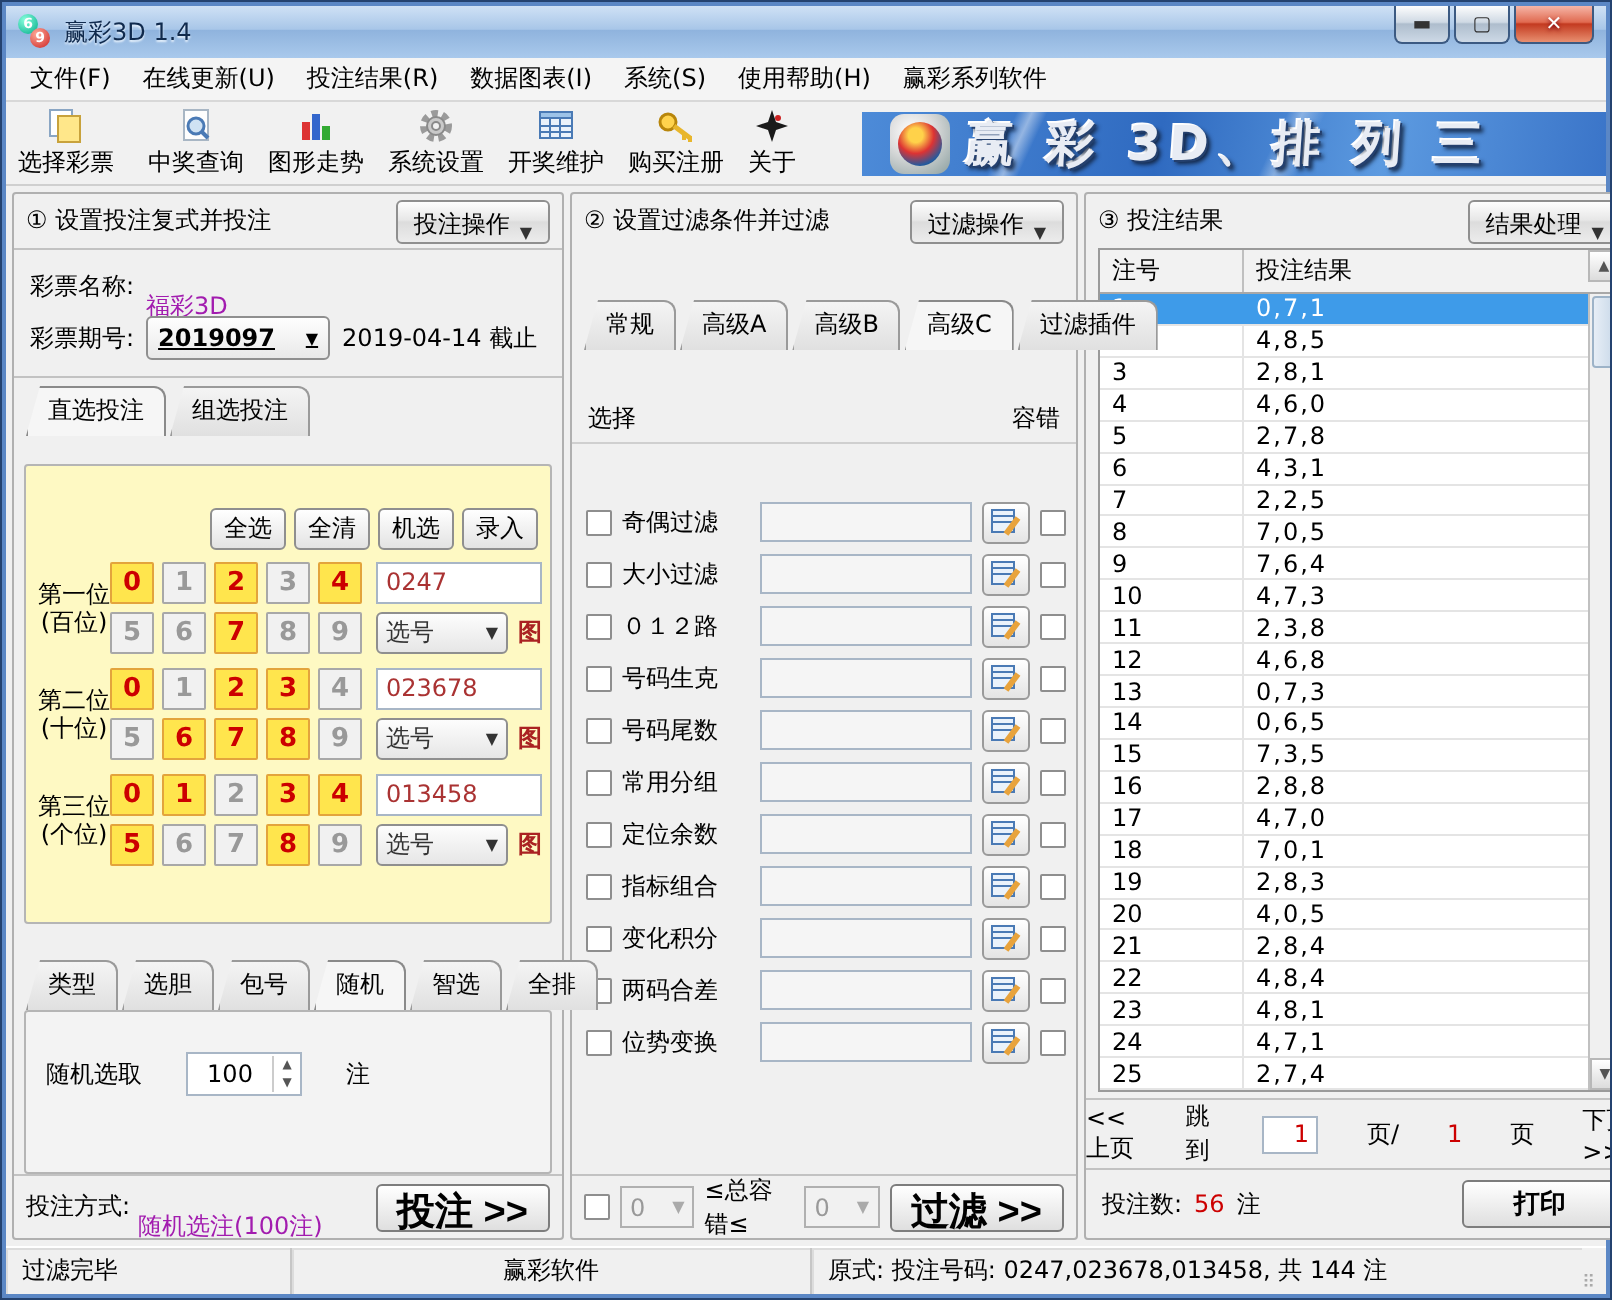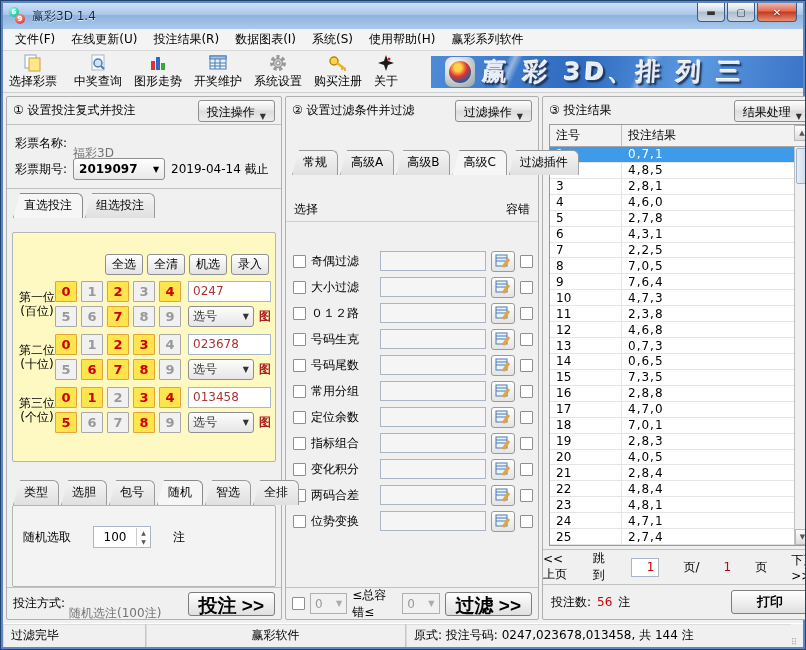--- a/index.html
+++ b/index.html
@@ -42,22 +42,22 @@
   .panel-right { flex:1; }
 
   .panel-head { height:27px; display:flex; align-items:center; padding:2px 6px; gap:6px; flex:0 0 auto; }
   .panel-title { font-size:12px; white-space:nowrap; }
   .drop-btn { margin-left:auto; height:22px; padding:0 8px; border:1px solid #8f8f8f; border-radius:3px; background:linear-gradient(#fefefe,#e7e7e7 45%,#dcdcdc 50%,#ececec); display:flex; align-items:flex-end; gap:5px; font-size:12px; white-space:nowrap; }
   .drop-btn .arr { font-size:8px; color:#333; }
 
   
   .info-box { border:1px solid #c2c2c2; border-left:none; border-right:none; padding:5px 8px 6px; }
   .info-row { display:flex; align-items:center; height:26px; gap:6px; }
-  .red-text { color:#737373;margin-top:20px; }
-  .issue-select { border:1px solid #8f8f8f; border-radius:3px; background:linear-gradient(#fefefe,#e9e9e9); height:22px; width:92px; display:flex; align-items:center; padding:0 5px; font-weight:bold; }
+  .red-text { color:#a21caf;margin-top:20px; }
+  .issue-select { border:1px solid #8f8f8f; border-radius:3px; background:linear-gradient(#fefefe,#e9e9e9); height:22px; width:92px; display:flex; align-items:center; padding:0 5px; font-weight:bold;text-decoration:underline; }
   .issue-select .arr { margin-left:auto; font-size:8px; }
 
   .tabs { display:flex; padding:4px 6px 0; gap:2px; flex:0 0 auto; }
   .tab { padding:3px 10px 4px; border:1px solid #9a9a9a; border-bottom:none; border-radius:2px 6px 0 0; background:linear-gradient(#f4f4f4,#e0e0e0); clip-path:polygon(7px 0,100% 0,100% 100%,0 100%); white-space:nowrap; }
   .tab.active { background:#f6f6f6; position:relative; z-index:2; font-weight:normal; border-color:#8a8a8a; box-shadow:0 2px 0 #f6f6f6; }
 
   .numbers-box { border:1px solid #b5b5b5; border-radius:2px; margin:14px 5px; padding:21px 6px; background:#fef9c3; }
   .sel-btn-row { display:flex; justify-content:flex-end; gap:4px; margin-bottom:6px; }
   .mini-btn { height:21px; padding:0 6px; border:1px solid #8f8f8f; border-radius:3px; background:linear-gradient(#fff,#e3e3e3); font-size:12px; white-space:nowrap; }
   .pos-row { display:flex; margin-bottom:7px; }
@@ -180,39 +180,39 @@
             <rect x="3" y="7" width="4" height="9" fill="#d33"></rect>
             <rect x="8" y="3" width="4" height="13" fill="#36c"></rect>
             <rect x="13" y="9" width="4" height="7" fill="#3a3"></rect>
           </svg>
         </span>
       <span>图形走势</span>
     </div>
     <div class="tool-btn">
       <span>
           <svg width="20" height="18">
+            <circle cx="10" cy="9" r="6" fill="none" stroke="#9a9a9a" stroke-width="4" stroke-dasharray="3 2.2"></circle>
+            <circle cx="10" cy="9" r="4.5" fill="#c9c9c9" stroke="#8a8a8a"></circle>
+            <circle cx="10" cy="9" r="2" fill="#f1f1f1" stroke="#8a8a8a"></circle>
+          </svg>
+        </span>
+      <span>系统设置</span>
+    </div>
+    <div class="tool-btn">
+      <span>
+          <svg width="20" height="18">
             <rect x="2" y="2" width="16" height="13" fill="#eaf2fb" stroke="#4a7ab5"></rect>
             <rect x="2" y="2" width="16" height="3" fill="#9dc3e8" stroke="#4a7ab5"></rect>
             <line x1="7" y1="5" x2="7" y2="15" stroke="#4a7ab5"></line>
             <line x1="12" y1="5" x2="12" y2="15" stroke="#4a7ab5"></line>
             <line x1="2" y1="9" x2="18" y2="9" stroke="#4a7ab5"></line>
             <line x1="2" y1="12" x2="18" y2="12" stroke="#4a7ab5"></line>
           </svg>
         </span>
       <span>开奖维护</span>
-    </div>
-    <div class="tool-btn">
-      <span>
-          <svg width="20" height="18">
-            <circle cx="10" cy="9" r="6" fill="none" stroke="#9a9a9a" stroke-width="4" stroke-dasharray="3 2.2"></circle>
-            <circle cx="10" cy="9" r="4.5" fill="#c9c9c9" stroke="#8a8a8a"></circle>
-            <circle cx="10" cy="9" r="2" fill="#f1f1f1" stroke="#8a8a8a"></circle>
-          </svg>
-        </span>
-      <span>系统设置</span>
     </div>
     <div class="tool-btn">
       <span>
           <svg width="20" height="18">
             <circle cx="6" cy="7" r="4" fill="#ffd34d" stroke="#b8860b" stroke-width="1.5"></circle>
             <line x1="9" y1="9" x2="17" y2="15" stroke="#e8b62c" stroke-width="2.5"></line>
             <line x1="14" y1="13" x2="14" y2="16" stroke="#e8b62c" stroke-width="2"></line>
             <line x1="17" y1="14" x2="17" y2="17" stroke="#e8b62c" stroke-width="2"></line>
           </svg>
         </span>

